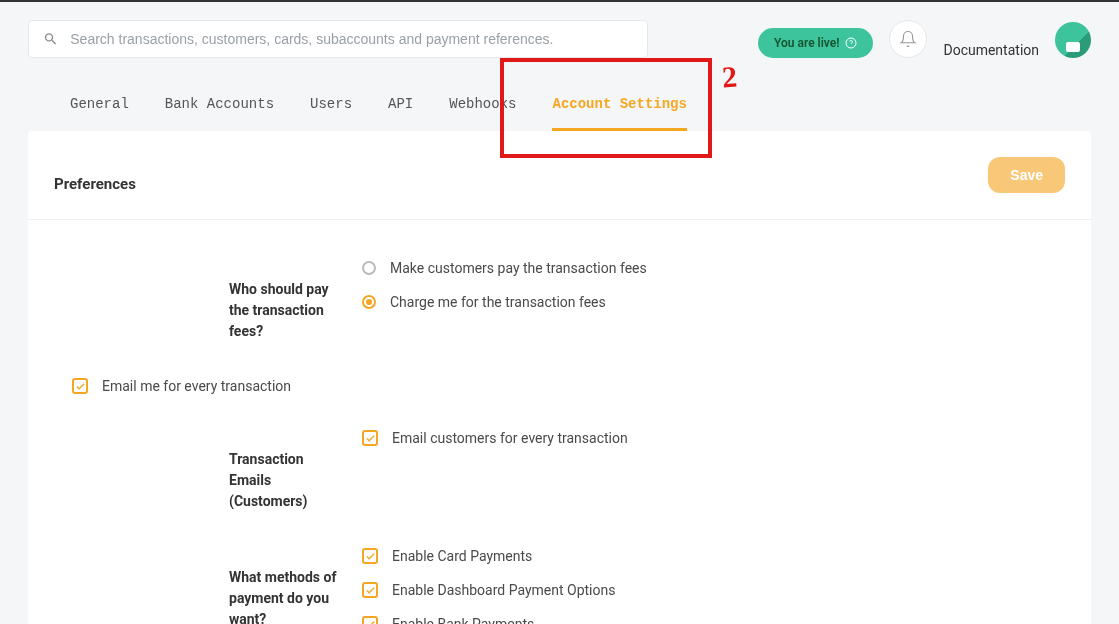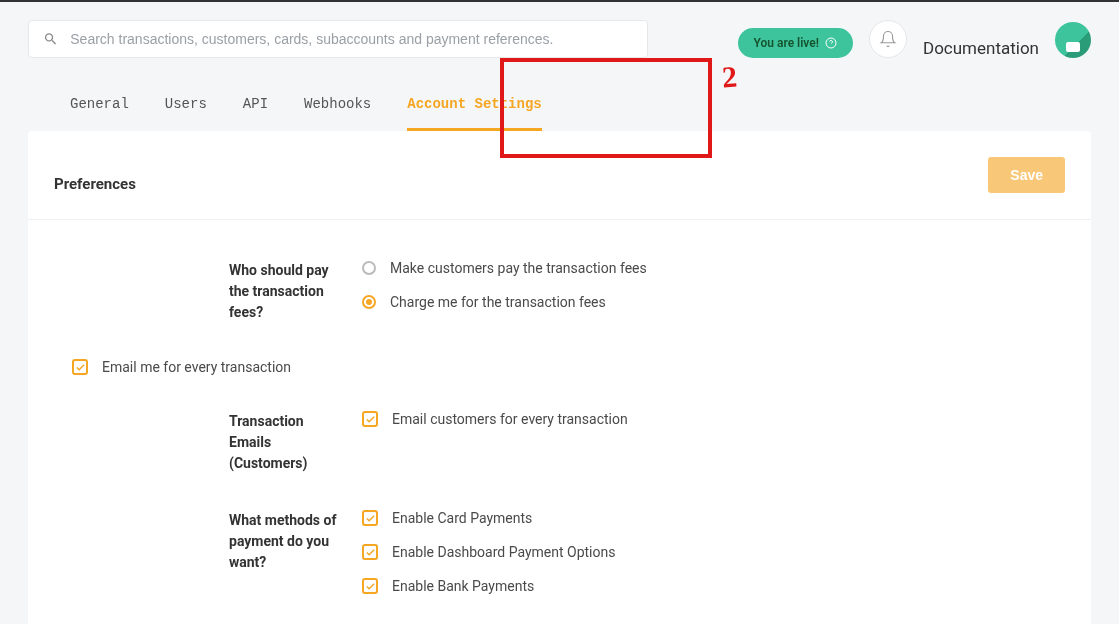--- a/index.html
+++ b/index.html
@@ -57,21 +57,21 @@
       border: 1px solid #e5e7eb;
       border-radius: 50%;
       display: flex;
       align-items: center;
       justify-content: center;
       cursor: pointer;
       background: #fff;
     }
     .bell-icon svg { width: 18px; height: 18px; stroke: #999; fill: none; stroke-width: 1.5; }
     .doc-link {
-      font-size: 17px;
+      font-size: 14px;
       color: #333;
       cursor: pointer;
     }
     .avatar {
       width: 36px;
       height: 36px;
       border-radius: 50%;
       background: linear-gradient(135deg, #3ec49d 60%, #2a9d78 60%);
       position: relative;
       cursor: pointer;
@@ -140,38 +140,39 @@
       justify-content: space-between;
       align-items: flex-end;
       padding: 26px 26px 26px 26px;
       border-bottom: 1px solid #eef0f2;
     }
     .panel-title { font-size: 15px; font-weight: 700; color: #333; }
     .save-btn {
       background: #f9c778;
       color: #fff;
       border: none;
-      border-radius: 3px;
+      border-radius: 12px;
       padding: 10px 22px;
       font-size: 14px;
       font-weight: 600;
       cursor: pointer;
     }
     .panel-body { padding: 40px 26px 20px; }
     .row {
       display: flex;
       margin-bottom: 36px;
     }
     .row-label {
       flex: 0 0 290px;
       padding-left: 175px;
       font-size: 14px;
       font-weight: 700;
       color: #333;
       line-height: 1.5;
+      margin-top: 19px;
     }
     .row-content {
       flex: 1;
       padding-left: 18px;
     }
     .option { display: flex; align-items: center; gap: 14px; margin-bottom: 18px; font-size: 14px; color: #4a4a4a; }
     .option:last-child { margin-bottom: 0; }
     .radio {
       width: 14px;
       height: 14px;
@@ -229,20 +230,21 @@
         <path d="M18 8A6 6 0 006 8c0 7-3 9-3 9h18s-3-2-3-9M13.73 21a2 2 0 01-3.46 0"></path>
       </svg>
   </div>
   <div class="doc-link">Documentation</div>
   <div class="avatar"></div>
 </div>
 
 <div class="tabs-container">
   <div class="tabs">
     <div class="tab">General</div>
+    <div class="tab">Bank Accounts</div>
     <div class="tab">Users</div>
     <div class="tab">API</div>
     <div class="tab">Webhooks</div>
     <div class="tab active">Account Settings</div>
   </div>
   <div class="red-highlight"></div>
   <div class="annotation-2">2</div>
 </div>
 
 <div class="panel">

